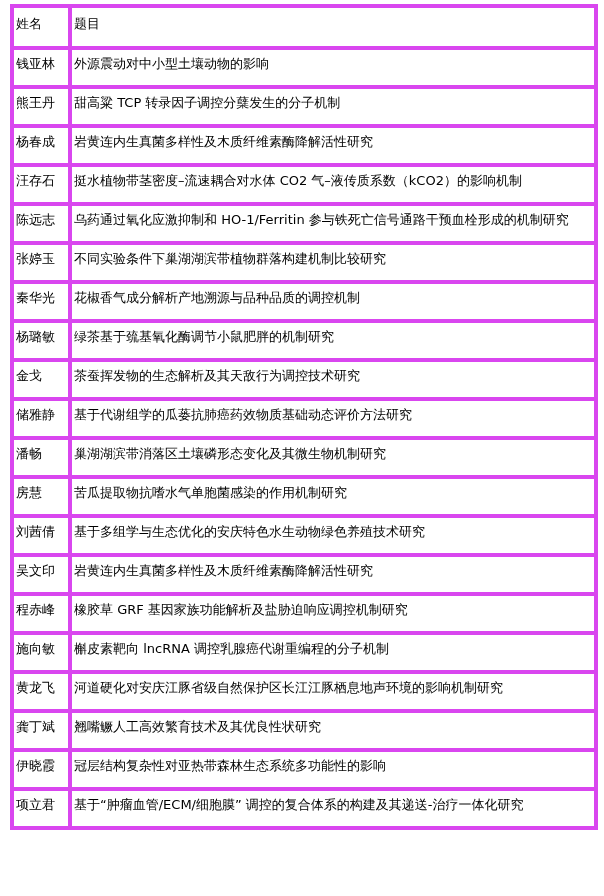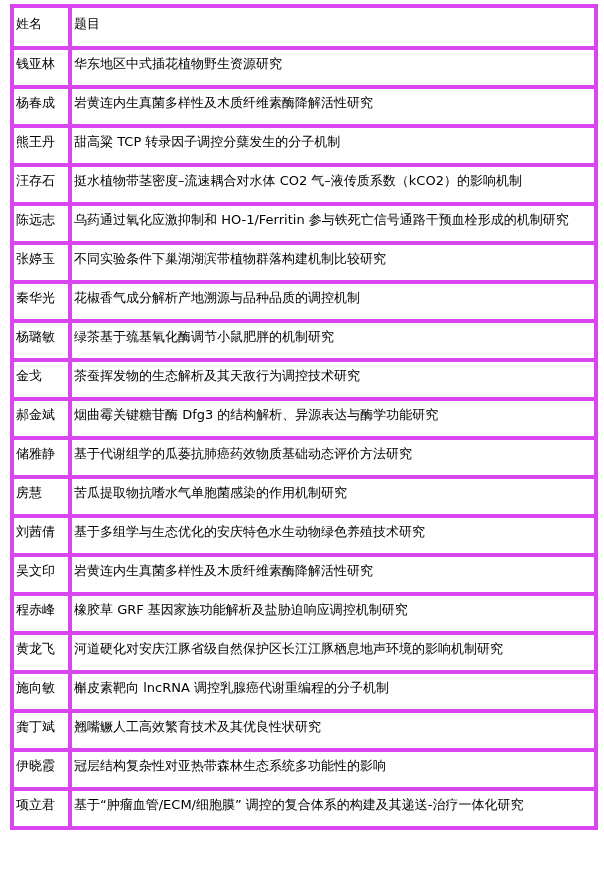--- a/index.html
+++ b/index.html
@@ -60,29 +60,29 @@
     </colgroup>
     <thead>
       <tr>
         <th>姓名</th>
         <th>题目</th>
       </tr>
     </thead>
     <tbody>
         <tr>
           <td>钱亚林</td>
-          <td>华东地区中式插花植物野生资源研究</td>
+          <td>外源震动对中小型土壤动物的影响</td>
+        </tr>
+        <tr>
+          <td>熊王丹</td>
+          <td>甜高粱 TCP 转录因子调控分蘖发生的分子机制</td>
         </tr>
         <tr>
           <td>杨春成</td>
           <td>岩黄连内生真菌多样性及木质纤维素酶降解活性研究</td>
-        </tr>
-        <tr>
-          <td>熊王丹</td>
-          <td>甜高粱 TCP 转录因子调控分蘖发生的分子机制</td>
         </tr>
         <tr>
           <td>汪存石</td>
           <td>挺水植物带茎密度–流速耦合对水体 CO2 气–液传质系数（kCO2）的影响机制</td>
         </tr>
         <tr>
           <td>陈远志</td>
           <td>乌药通过氧化应激抑制和 HO-1/Ferritin 参与铁死亡信号通路干预血栓形成的机制研究</td>
         </tr>
         <tr>
@@ -95,50 +95,50 @@
         </tr>
         <tr>
           <td>杨璐敏</td>
           <td>绿茶基于巯基氧化酶调节小鼠肥胖的机制研究</td>
         </tr>
         <tr>
           <td>金戈</td>
           <td>茶蚕挥发物的生态解析及其天敌行为调控技术研究</td>
         </tr>
         <tr>
-          <td>郝金斌</td>
-          <td>烟曲霉关键糖苷酶 Dfg3 的结构解析、异源表达与酶学功能研究</td>
+          <td>储雅静</td>
+          <td>基于代谢组学的瓜蒌抗肺癌药效物质基础动态评价方法研究</td>
         </tr>
         <tr>
-          <td>储雅静</td>
-          <td>基于代谢组学的瓜蒌抗肺癌药效物质基础动态评价方法研究</td>
+          <td>潘畅</td>
+          <td>巢湖湖滨带消落区土壤磷形态变化及其微生物机制研究</td>
         </tr>
         <tr>
           <td>房慧</td>
           <td>苦瓜提取物抗嗜水气单胞菌感染的作用机制研究</td>
         </tr>
         <tr>
           <td>刘茜倩</td>
           <td>基于多组学与生态优化的安庆特色水生动物绿色养殖技术研究</td>
         </tr>
         <tr>
           <td>吴文印</td>
           <td>岩黄连内生真菌多样性及木质纤维素酶降解活性研究</td>
         </tr>
         <tr>
           <td>程赤峰</td>
           <td>橡胶草 GRF 基因家族功能解析及盐胁迫响应调控机制研究</td>
         </tr>
         <tr>
+          <td>施向敏</td>
+          <td>槲皮素靶向 lncRNA 调控乳腺癌代谢重编程的分子机制</td>
+        </tr>
+        <tr>
           <td>黄龙飞</td>
           <td>河道硬化对安庆江豚省级自然保护区长江江豚栖息地声环境的影响机制研究</td>
-        </tr>
-        <tr>
-          <td>施向敏</td>
-          <td>槲皮素靶向 lncRNA 调控乳腺癌代谢重编程的分子机制</td>
         </tr>
         <tr>
           <td>龚丁斌</td>
           <td>翘嘴鳜人工高效繁育技术及其优良性状研究</td>
         </tr>
         <tr>
           <td>伊晓霞</td>
           <td>冠层结构复杂性对亚热带森林生态系统多功能性的影响</td>
         </tr>
         <tr>

